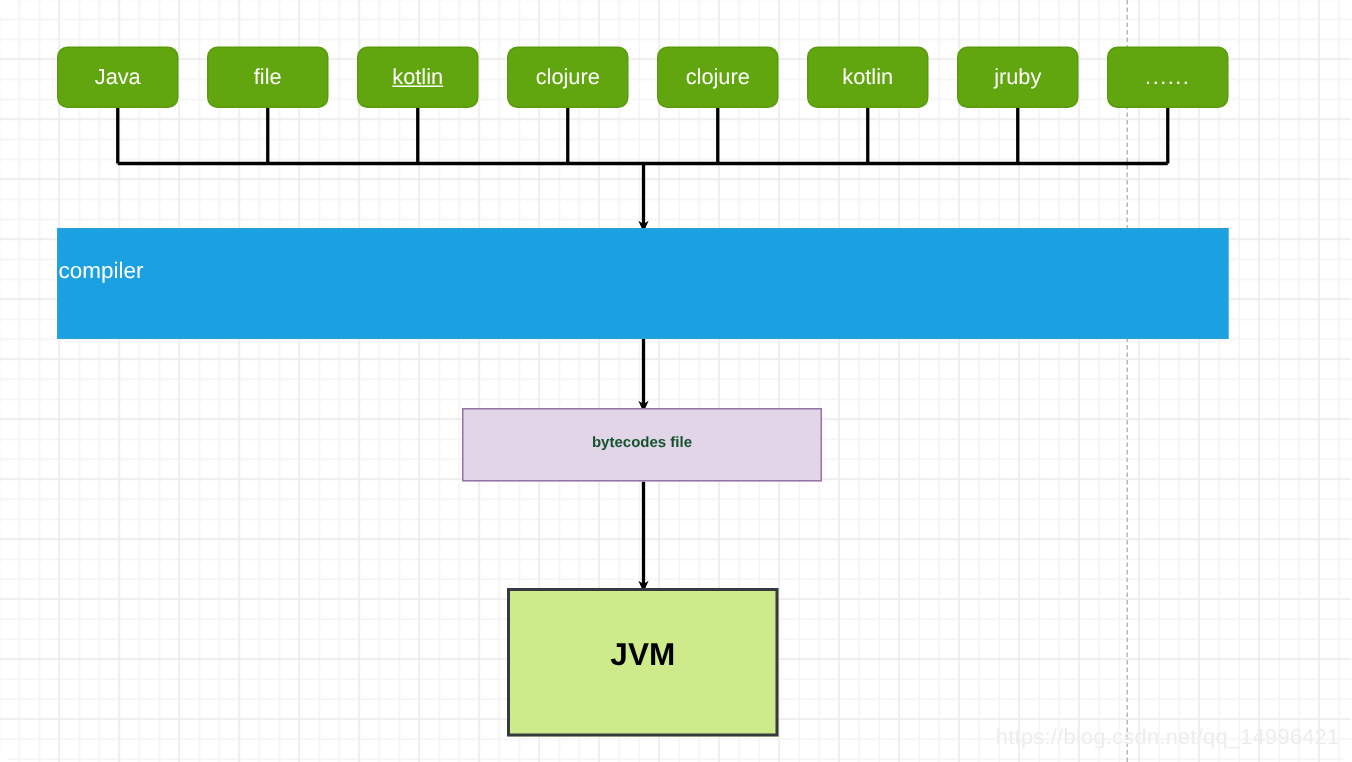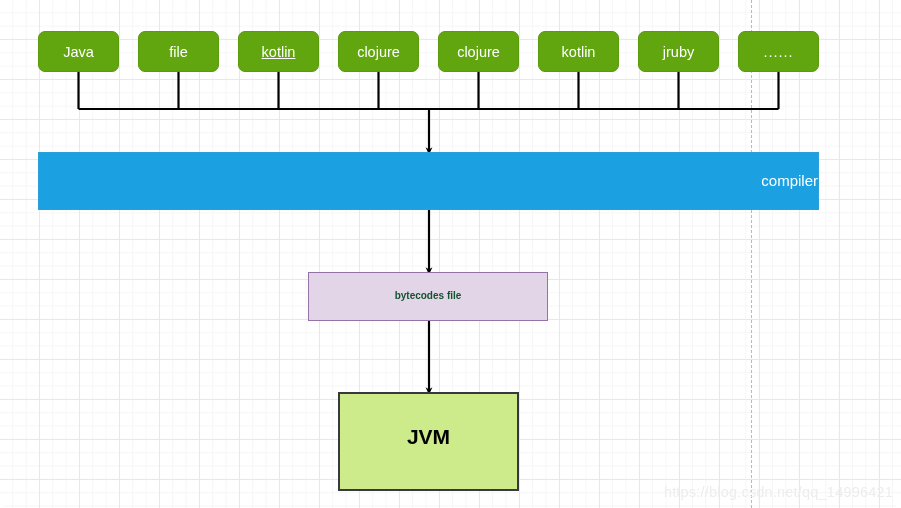--- a/index.html
+++ b/index.html
@@ -66,28 +66,28 @@
     height: 508px;
     pointer-events: none;
   }
 
   
   .compiler-bar {
     position: absolute;
     left: 38px;
     top: 152px;
     width: 781px;
-    height: 58px;
+    height: 74px;
     background: #1ba1e2;
     border: 1px solid #2a9fd8;
     box-sizing: border-box;
     color: #ffffff;
     font-size: 15px;
     line-height: 56px;
-    text-align: right;
+    text-align: left;
     white-space: nowrap;
   }
 
   
   .bytecode-box {
     position: absolute;
     left: 308px;
     top: 272px;
     width: 240px;
     height: 49px;

